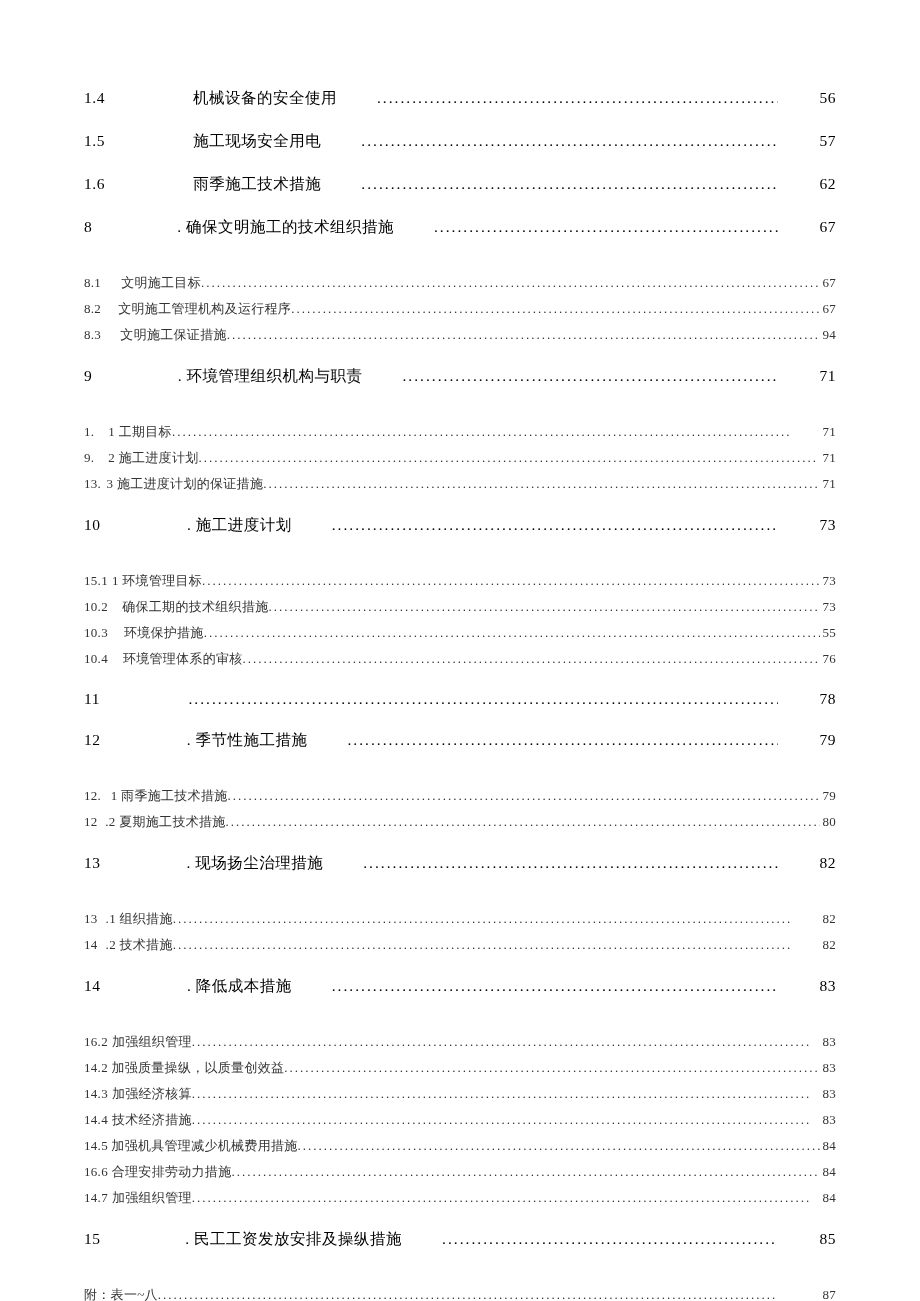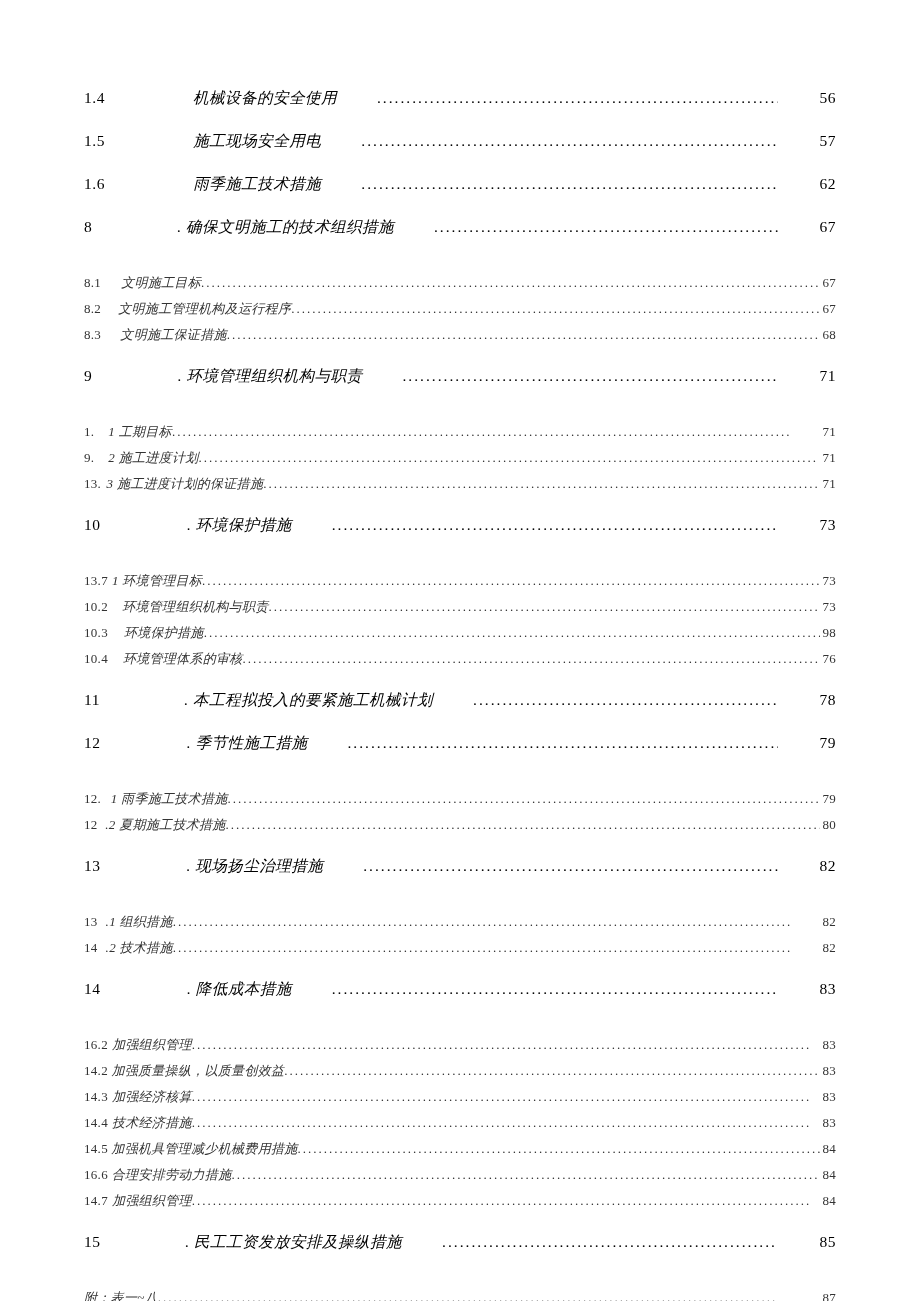--- a/index.html
+++ b/index.html
@@ -31,21 +31,20 @@
     margin-bottom: 8px;
     color: #333;
     letter-spacing: 0.3px;
   }
   .toc-group-gap { height: 14px; }
   .num {
     flex: 0 0 auto;
   }
   .title {
     flex: 0 0 auto;
-    font-style: italic;
   }
   .dots {
     flex: 1 1 auto;
     overflow: hidden;
     letter-spacing: 2px;
     color: #000;
   }
   .level2 .dots { color: #333; }
   .page-num {
     flex: 0 0 auto;
@@ -102,21 +101,21 @@
         <span class="spacer-num-title" style="width: 20px;"></span>
         <span class="title">文明施工管理机构及运行程序 </span>
         <span class="dots">......................................................................................................................</span>
         <span class="page-num">67</span>
       </div>
       <div class="toc-line level2">
         <span class="num">8.3</span>
         <span class="spacer-num-title" style="width: 20px;"></span>
         <span class="title">文明施工保证措施 </span>
         <span class="dots">......................................................................................................................</span>
-        <span class="page-num">68</span>
+        <span class="page-num">94</span>
       </div>
       <div class="toc-group-gap"></div>
       <div class="toc-line level1">
         <span class="num">9</span>
         <span class="spacer-num-title" style="width: 10px;"></span>
         <span class="title">. 环境管理组织机构与职责</span>
         <span class="dots">......................................................................................................................</span>
         <span class="page-num">71</span>
       </div>
       <div class="toc-group-gap"></div>
@@ -138,58 +137,57 @@
         <span class="num">13.</span>
         <span class="spacer-num-title" style="width: 6px;"></span>
         <span class="title">3 施工进度计划的保证措施 </span>
         <span class="dots">......................................................................................................................</span>
         <span class="page-num">71</span>
       </div>
       <div class="toc-group-gap"></div>
       <div class="toc-line level1">
         <span class="num">10</span>
         <span class="spacer-num-title" style="width: 10px;"></span>
-        <span class="title">. 环境保护措施</span>
+        <span class="title">. 施工进度计划</span>
         <span class="dots">......................................................................................................................</span>
         <span class="page-num">73</span>
       </div>
       <div class="toc-group-gap"></div>
       <div class="toc-line level2">
-        <span class="num">13.7</span>
+        <span class="num">15.1</span>
         <span class="spacer-num-title" style="width: 4px;"></span>
         <span class="title">1 环境管理目标</span>
         <span class="dots">......................................................................................................................</span>
         <span class="page-num">73</span>
       </div>
       <div class="toc-line level2">
         <span class="num">10.2</span>
         <span class="spacer-num-title" style="width: 16px;"></span>
-        <span class="title">环境管理组织机构与职责 </span>
+        <span class="title">确保工期的技术组织措施 </span>
         <span class="dots">......................................................................................................................</span>
         <span class="page-num">73</span>
       </div>
       <div class="toc-line level2">
         <span class="num">10.3</span>
         <span class="spacer-num-title" style="width: 16px;"></span>
         <span class="title">环境保护措施 </span>
         <span class="dots">......................................................................................................................</span>
-        <span class="page-num">98</span>
+        <span class="page-num">55</span>
       </div>
       <div class="toc-line level2">
         <span class="num">10.4</span>
         <span class="spacer-num-title" style="width: 16px;"></span>
         <span class="title">环境管理体系的审核 </span>
         <span class="dots">......................................................................................................................</span>
         <span class="page-num">76</span>
       </div>
       <div class="toc-group-gap"></div>
       <div class="toc-line level1">
         <span class="num">11</span>
         <span class="spacer-num-title" style="width: 10px;"></span>
-        <span class="title">. 本工程拟投入的要紧施工机械计划</span>
         <span class="dots">......................................................................................................................</span>
         <span class="page-num">78</span>
       </div>
       <div class="toc-line level1">
         <span class="num">12</span>
         <span class="spacer-num-title" style="width: 10px;"></span>
         <span class="title">. 季节性施工措施</span>
         <span class="dots">......................................................................................................................</span>
         <span class="page-num">79</span>
       </div>

